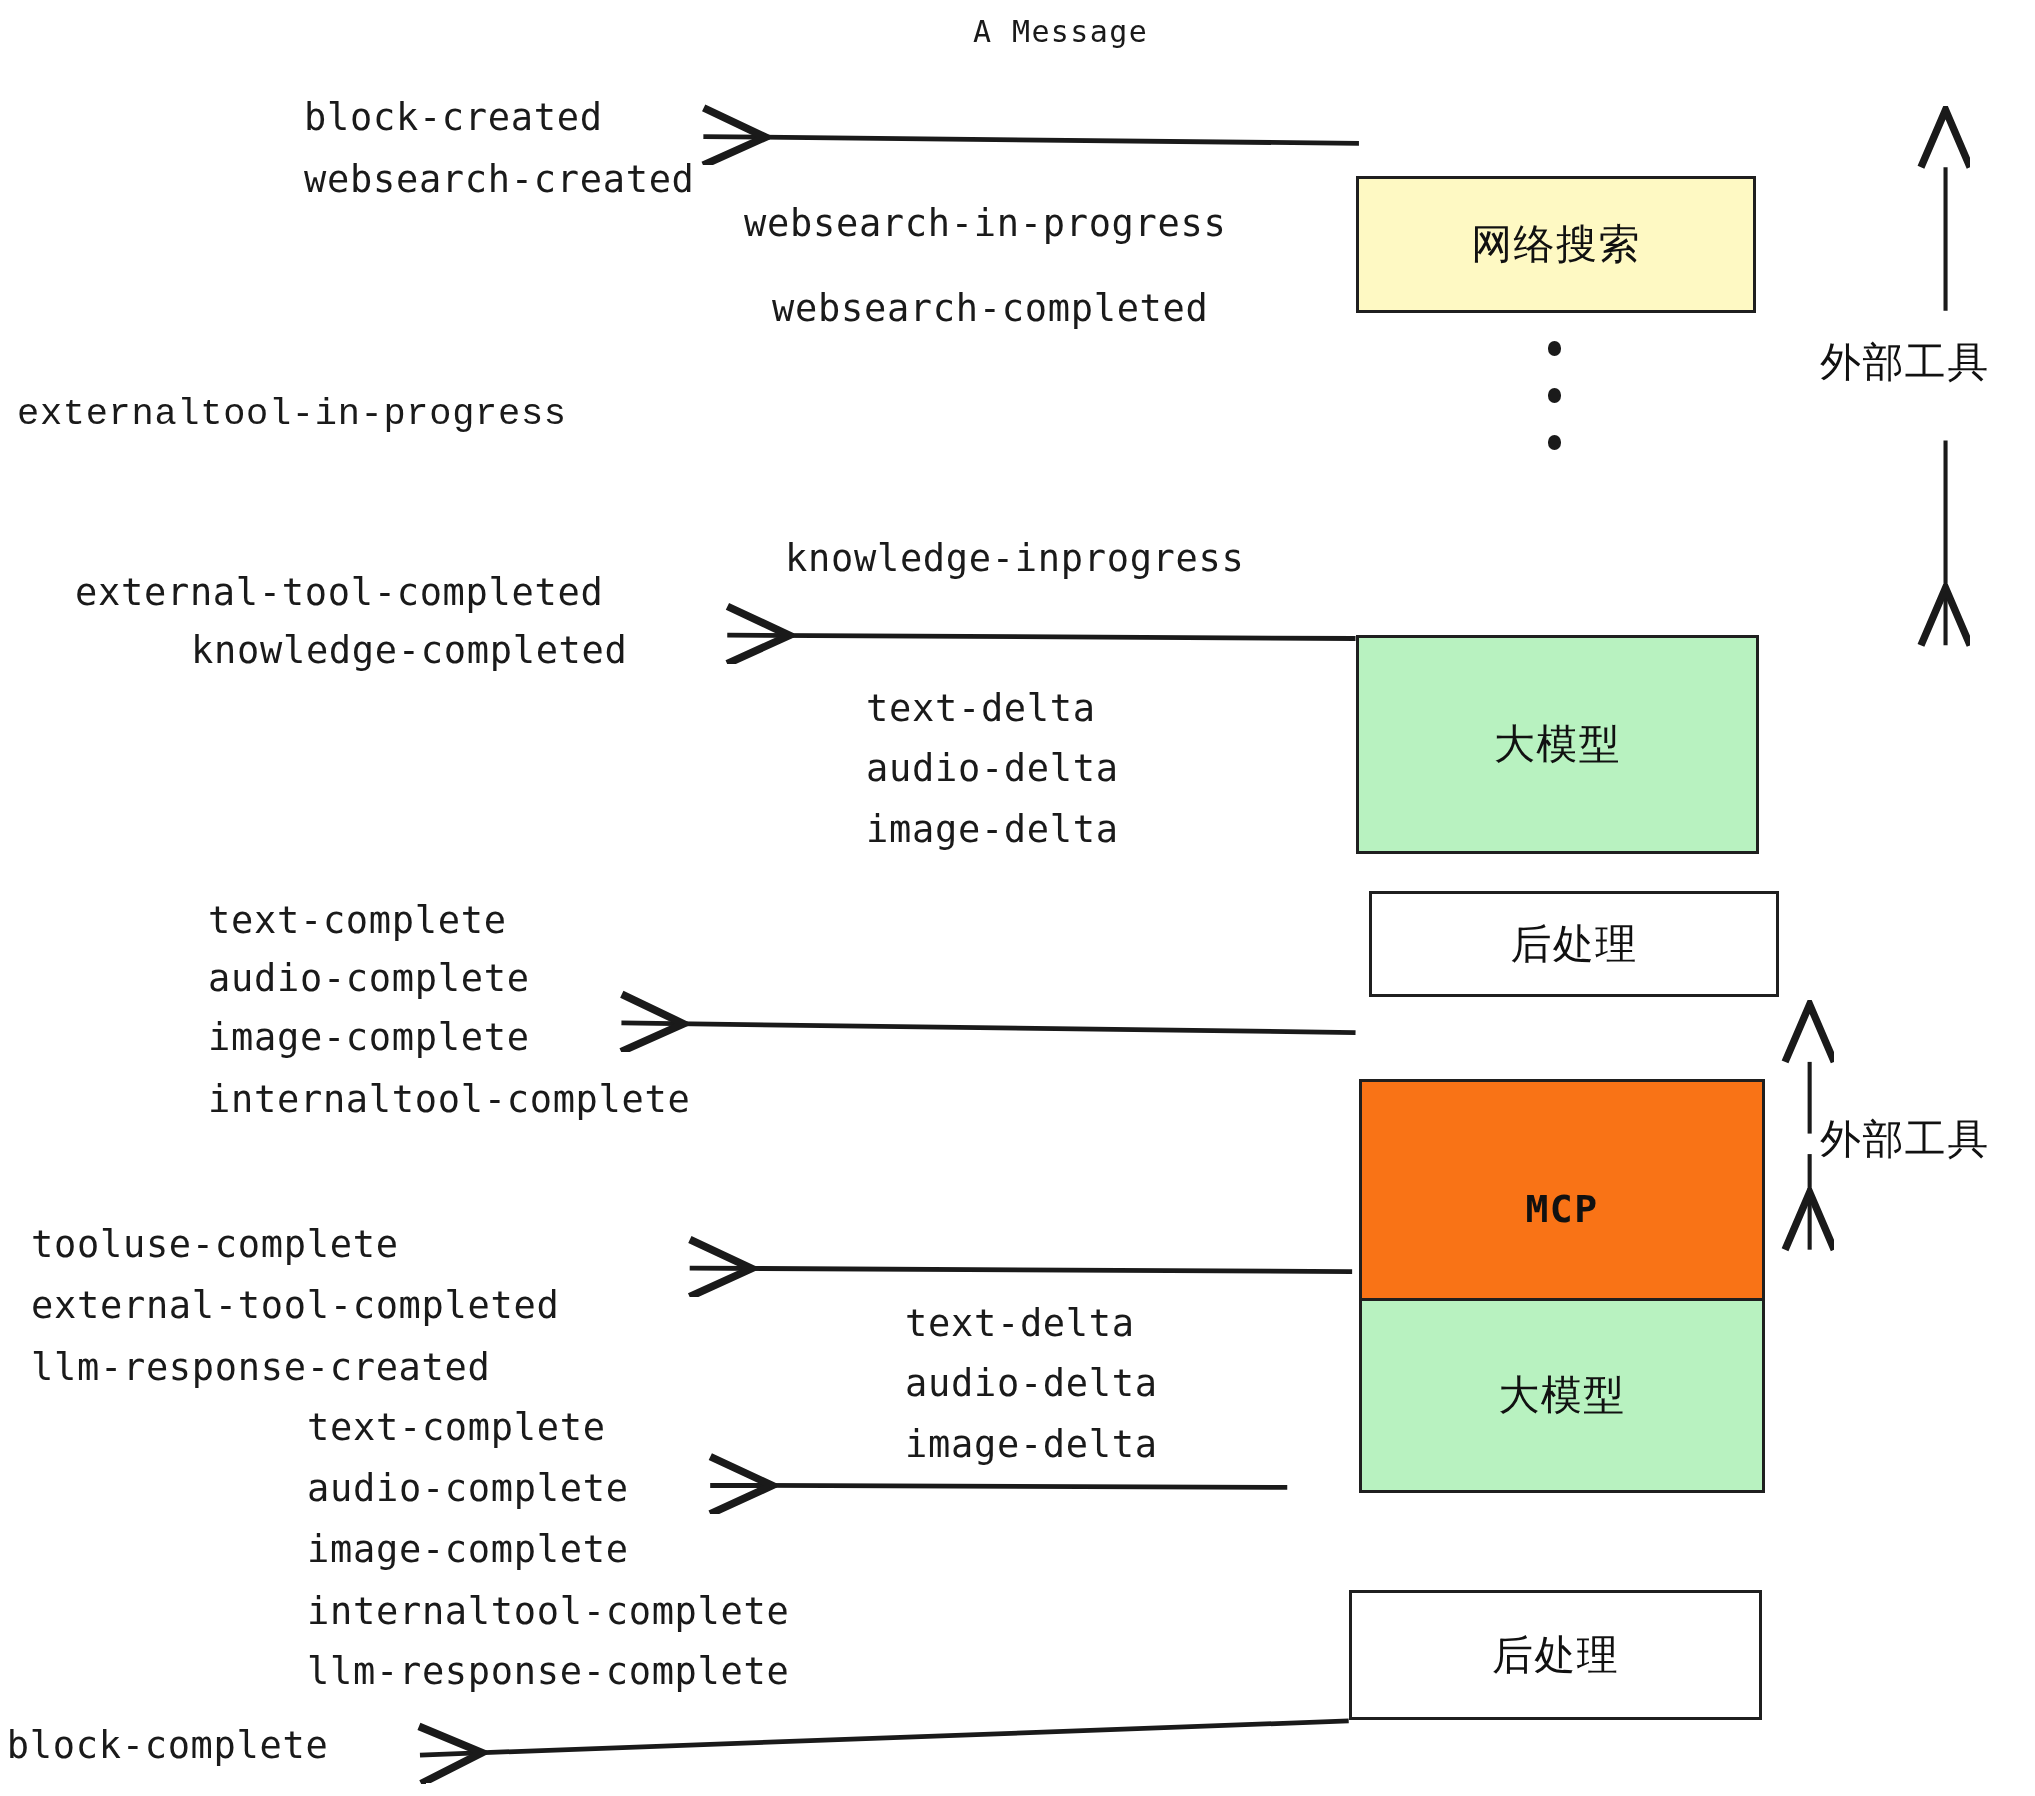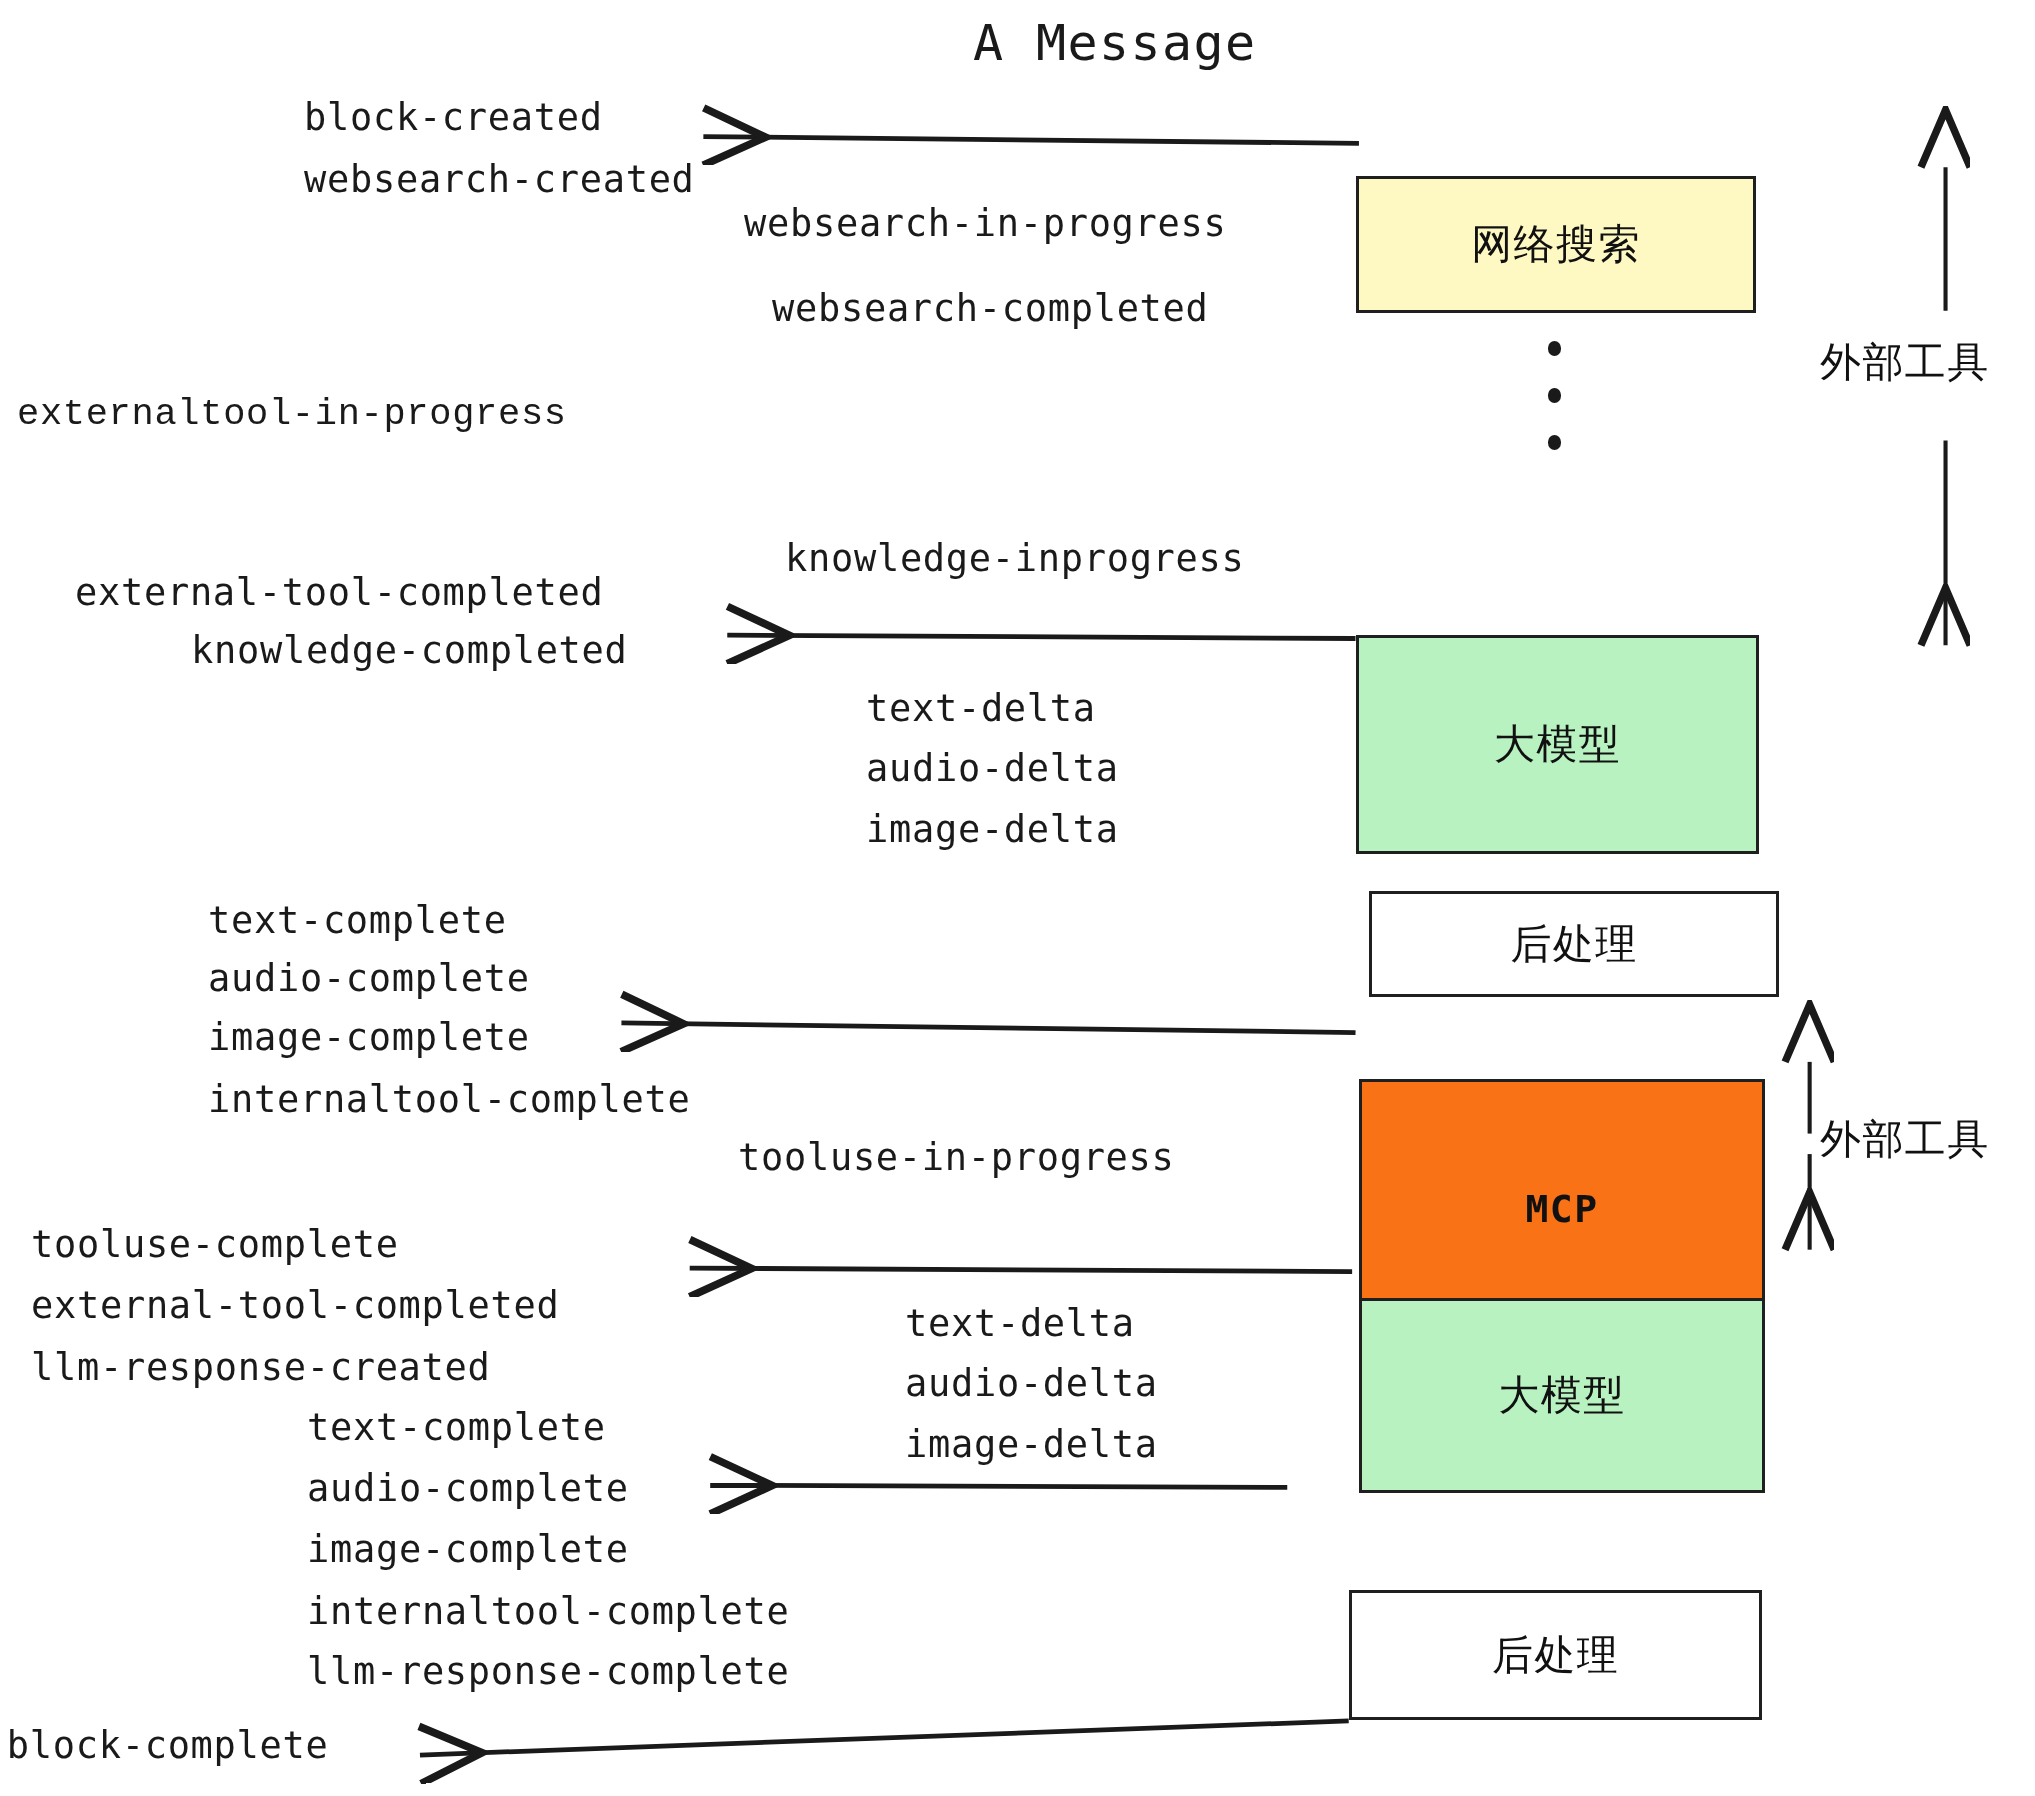--- a/index.html
+++ b/index.html
@@ -20,21 +20,21 @@
     font-family: "DejaVu Sans Mono", "Liberation Mono", monospace;
     font-size: 37px;
     color: #1a1a1a;
     white-space: nowrap;
     letter-spacing: 0.7px;
     line-height: 1;
   }
   .title {
     position: absolute;
     font-family: "DejaVu Sans Mono", "Liberation Mono", monospace;
-    font-size: 50px;
+    font-size: 30px;
     color: #1a1a1a;
     white-space: nowrap;
     letter-spacing: 1.4px;
   }
   .node {
     position: absolute;
     box-sizing: border-box;
     border: 3.4px solid #1f1f1f;
     display: flex;
     align-items: center;
@@ -110,21 +110,20 @@
   <div class="evt" style="left:866px; top:811px;">image-delta</div>
 
   <div class="evt" style="left:208px; top:902px;">text-complete</div>
 
   <div class="evt" style="left:208px; top:960px;">audio-complete</div>
 
   <div class="evt" style="left:208px; top:1019px;">image-complete</div>
 
   <div class="evt" style="left:208px; top:1081px;">internaltool-complete</div>
 
-  <div class="evt" style="left:738px; top:1139px;">tooluse-in-progress</div>
 
   <div class="evt" style="left:31px; top:1226px;">tooluse-complete</div>
 
   <div class="evt" style="left:31px; top:1287px;">external-tool-completed</div>
 
   <div class="evt" style="left:31px; top:1349px;">llm-response-created</div>
 
   <div class="evt" style="left:905px; top:1305px;">text-delta</div>
 
   <div class="evt" style="left:905px; top:1365px;">audio-delta</div>

